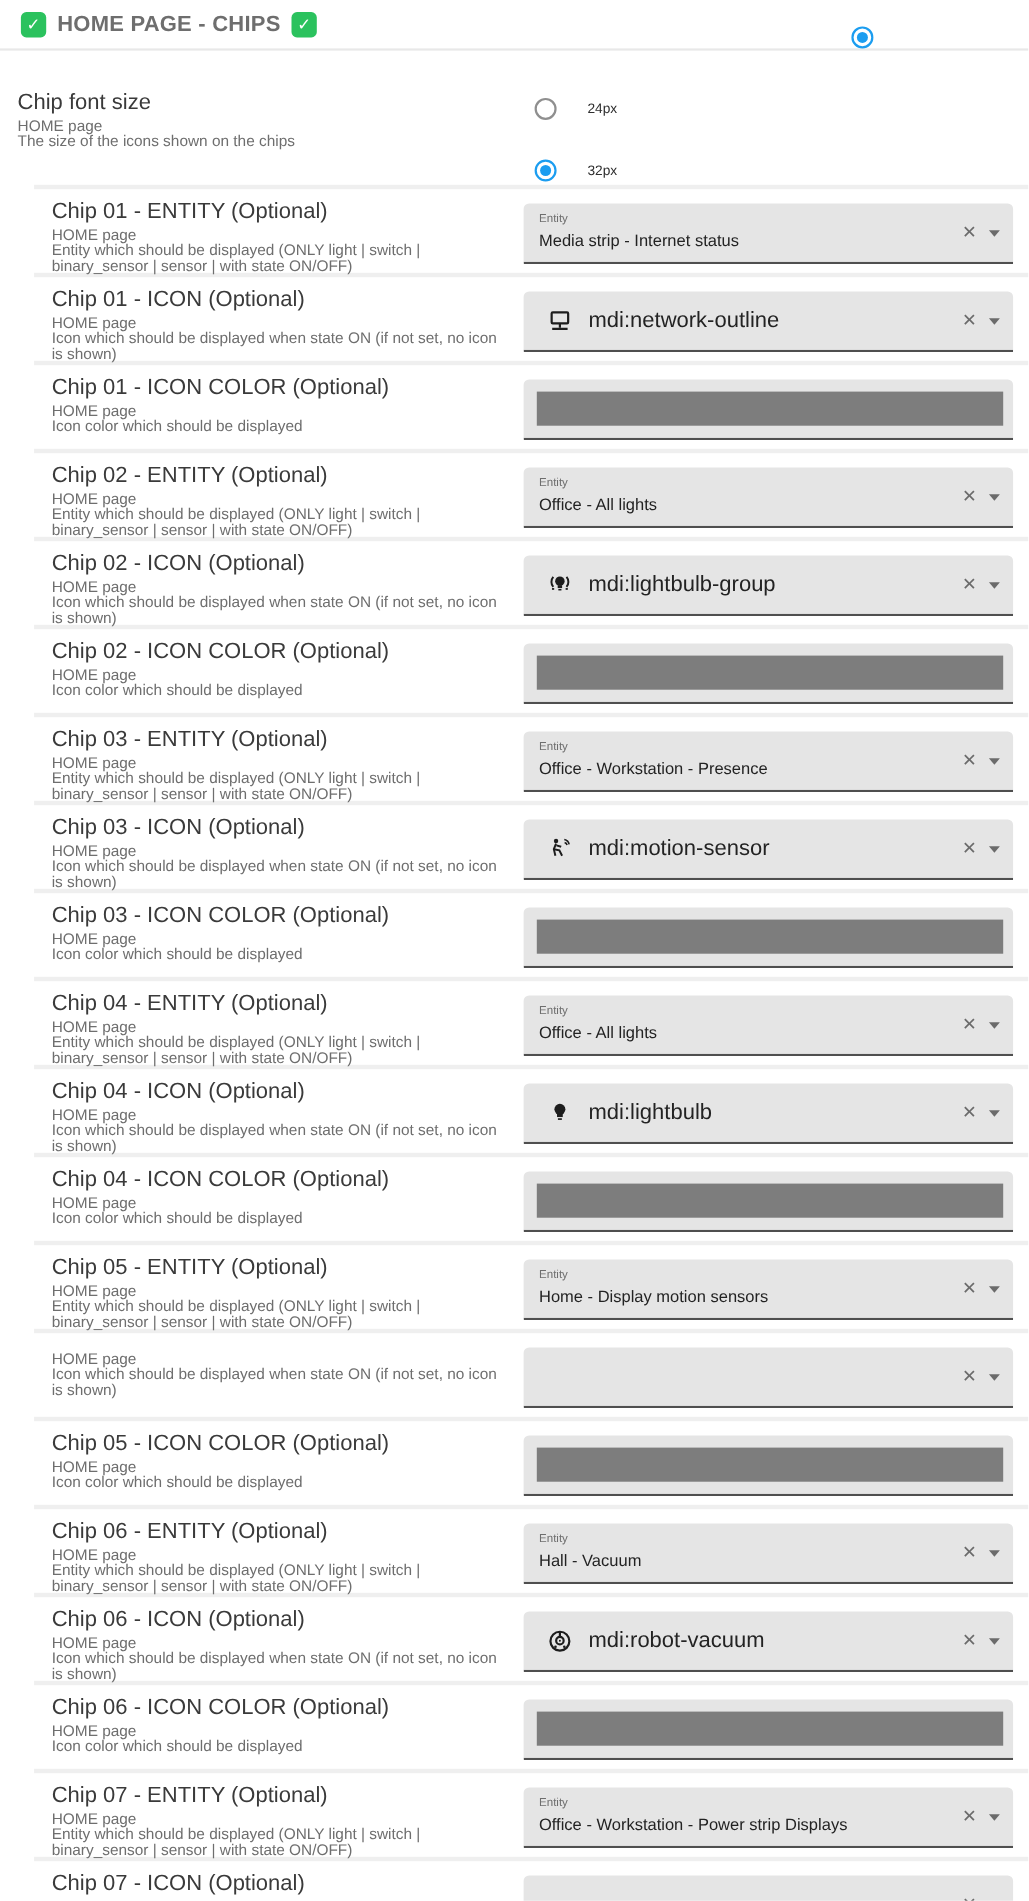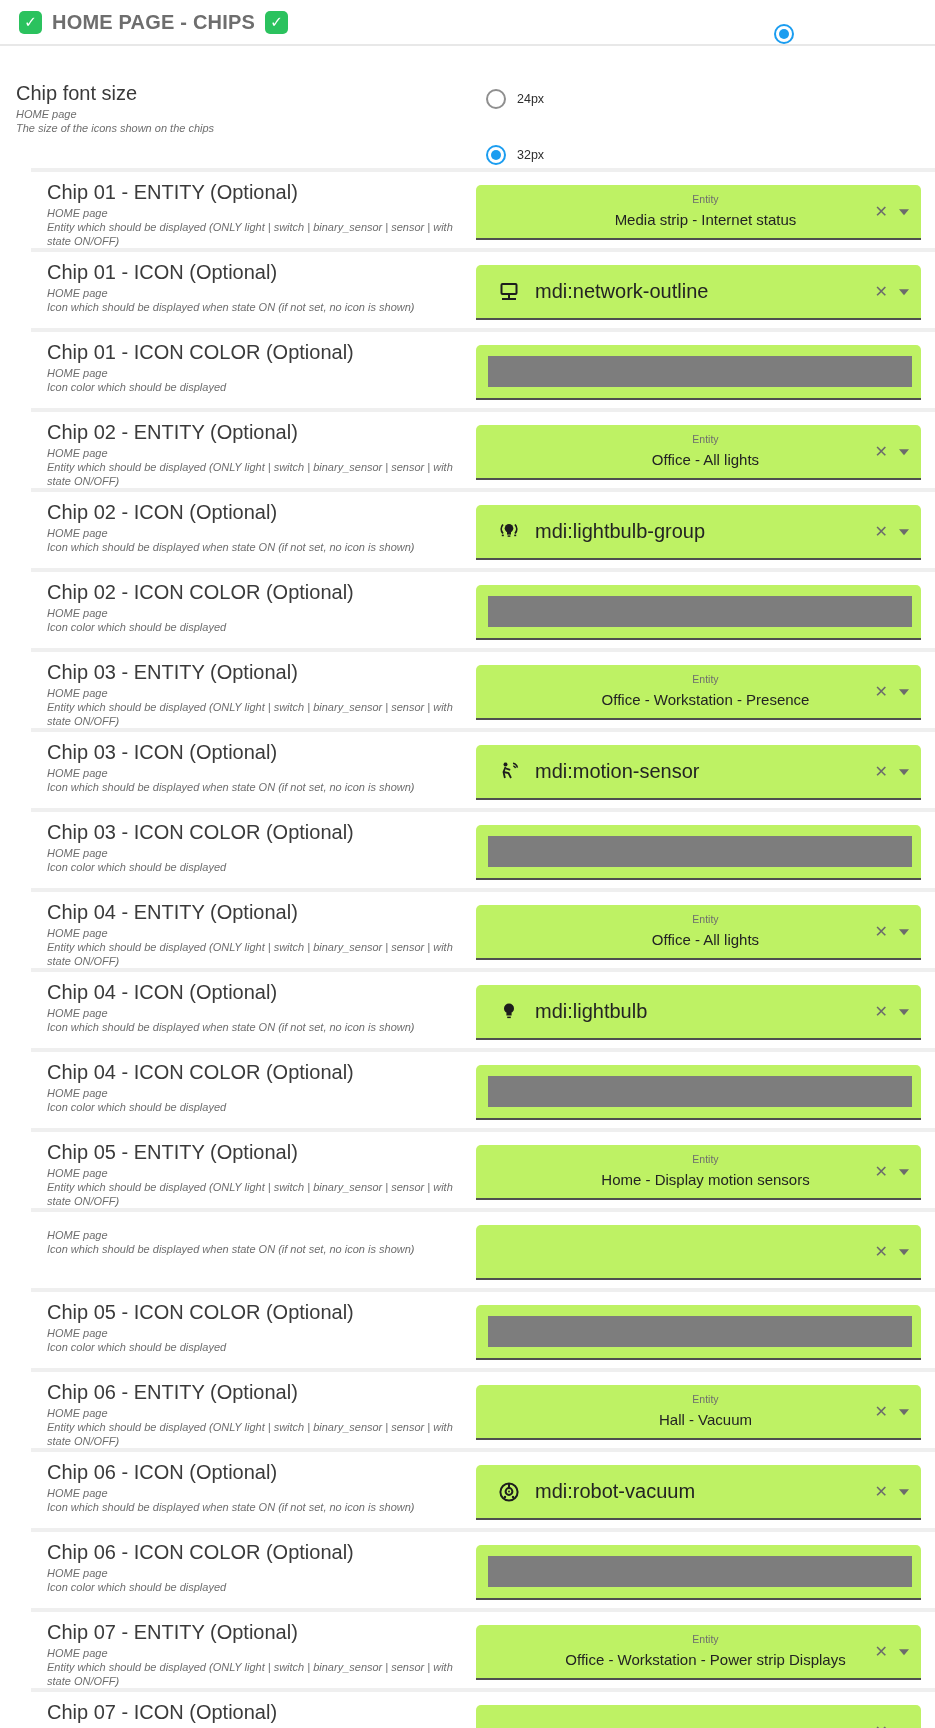--- a/index.html
+++ b/index.html
@@ -19,38 +19,38 @@
   
   .radio { width:20px; height:20px; border:2px solid #8f8f8f; border-radius:50%;
     position:relative; flex:0 0 auto; background:#fff; }
   .radio.selected { border-color:var(--accent); }
   .radio.selected::after { content:""; position:absolute; left:3px; top:3px; width:10px;
     height:10px; border-radius:50%; background:var(--accent); }
 
   
   .lefttext { width:460px; padding-left:16px; }
   .row-title { font-size:20px; color:#3a3a3a; line-height:18px; }
-  .row-sub, .row-desc { font-style:italic; font-size:11px; color:#6e6e6e; line-height:14px; }
+  .row-sub, .row-desc { font-size:14px; color:#6e6e6e; line-height:14px; }
   .row-sub { margin-top:5px; }
   .row-desc { max-width:438px; }
 
   
   .fontsize { height:122px; display:flex; }
   .fontsize .lefttext { padding-top:38px; }
   .fs-options { padding-top:43px; }
-  .fs-option { display:flex; align-items:center; gap:11px; margin-left:26px; height:20px; }
+  .fs-option { display:flex; align-items:center; gap:28px; margin-left:26px; height:20px; }
   .fs-option + .fs-option { margin-top:36px;align-items:center; }
   .fs-label { font-size:12.5px; color:#2e2e2e; }
 
   
   .setting-row { height:80px; border-top:4px solid var(--divider); display:flex;margin-left:31px; }
   .setting-row .lefttext { padding-top:11px; }
   .row-right { flex:1; }
-  .field { margin:13px 14px 0 16px; width:445px; height:55px; background:#bef264;
-    border-radius:5px 5px 0 0; border-bottom:2px solid #4f4f4f; position:relative;text-align:center; }
+  .field { margin:13px 14px 0 16px; width:445px; height:55px; background:#e5e5e5;
+    border-radius:5px 5px 0 0; border-bottom:2px solid #4f4f4f; position:relative; }
   .f-label { display:none; }
   .f-value { display:none; }
   .f-icon { display:none; }
   .swatch { display:none; }
   .field.entity { padding:8px 0 0 14px; }
   .field.entity .f-label { display:block; font-size:10.5px; color:#6e6e6e; line-height:13px; }
   .field.entity .f-value { display:block; font-size:15px; color:#232323; line-height:19px; margin-top:4px; }
   .field.icon { display:flex; align-items:center; padding-left:21px; }
   .field.icon .f-icon { display:inline-flex; width:24px; height:24px; align-items:center; justify-content:center; }
   .field.icon .f-value { display:block; font-size:20px; color:#232323; margin-left:14px; }

